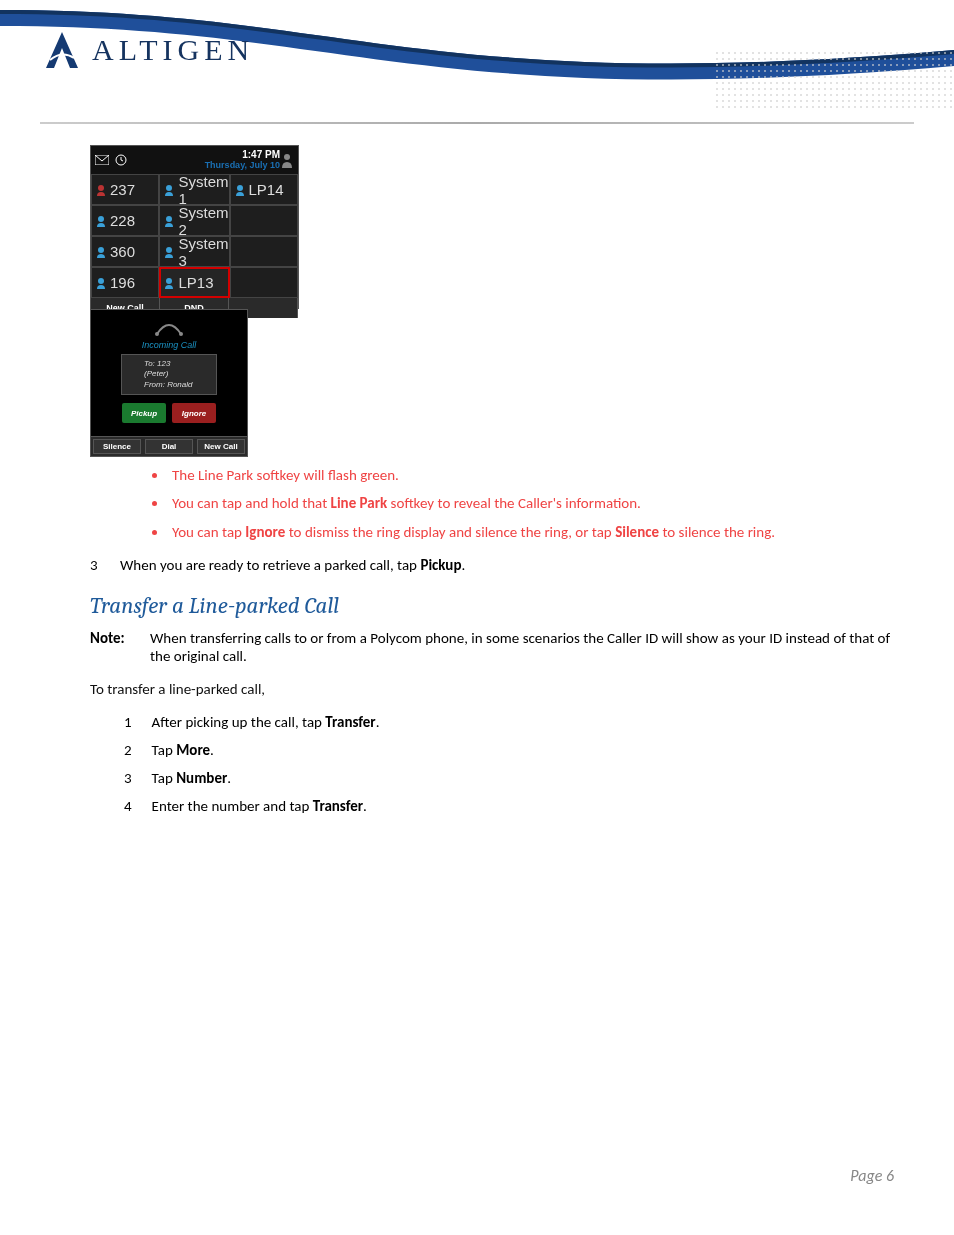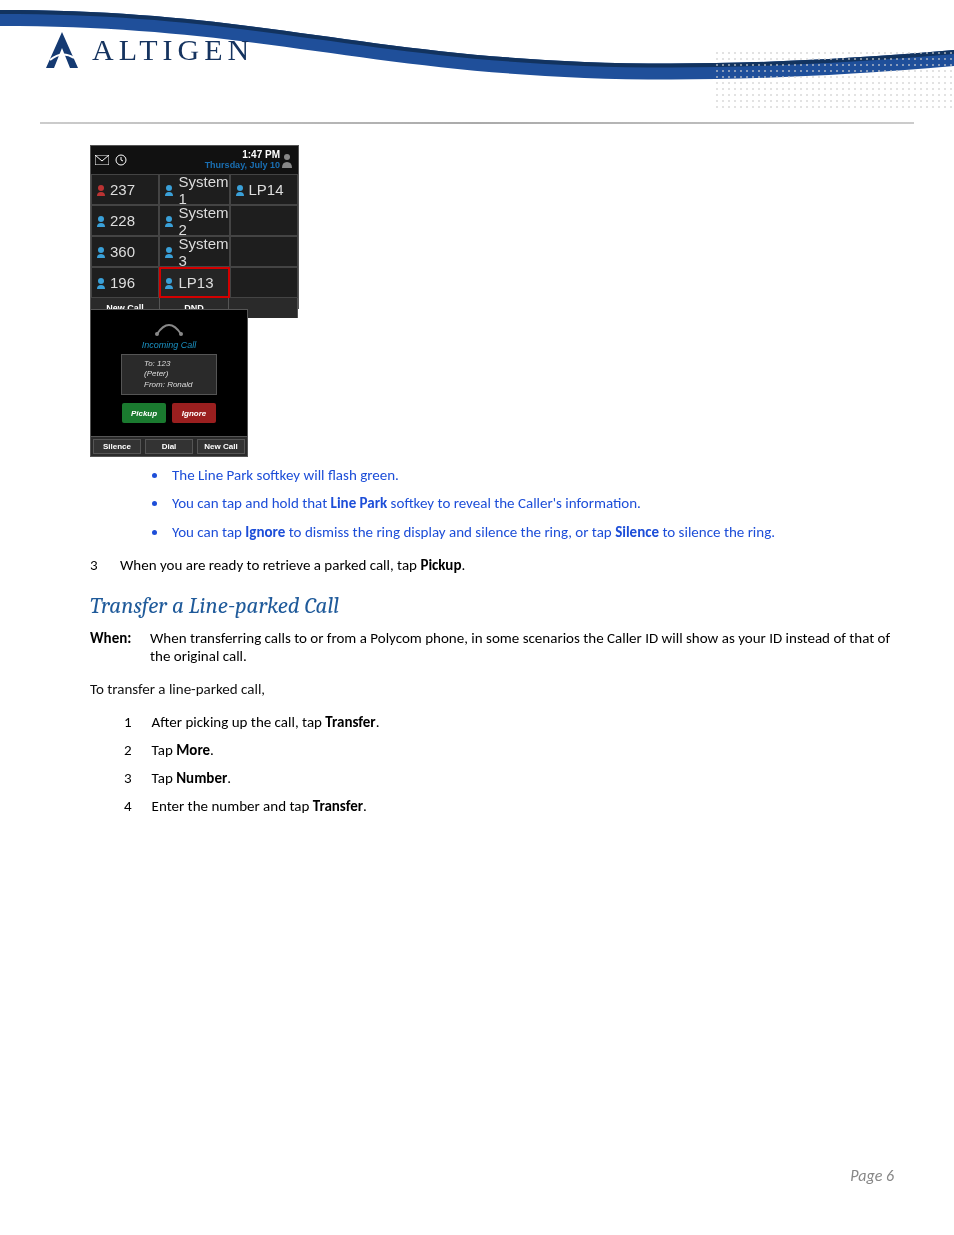--- a/index.html
+++ b/index.html
@@ -156,21 +156,21 @@
     line-height: 1.35;
     margin: 14px 0;
   }
   .indent-1 { margin-left: 30px; }
   ul.bullets {
     list-style: disc;
     margin: 8px 0 14px 78px;
   }
   ul.bullets li {
     font-size: 15px;
-    color: #1d4ed8;
+    color: #ef4444;
     line-height: 1.35;
     margin: 8px 0;
     padding-left: 4px;
   }
   .step-row {
     display: flex;
     gap: 18px;
     font-size: 15px;
     margin: 6px 0;
   }
@@ -399,21 +399,21 @@
   </ul>
 
   <div class="step-row">
     <span class="step-num">3</span>
     <span><span>When you are ready to retrieve a parked call, tap </span><b>Pickup</b><span>.</span></span>
   </div>
 
   <h2 class="section">Transfer a Line-parked Call</h2>
 
   <div class="note-row">
-    <span class="note-label">When:</span>
+    <span class="note-label">Note:</span>
     <span>When transferring calls to or from a Polycom phone, in some scenarios the Caller ID will show as your ID instead of that of the original call.</span>
   </div>
 
   <p class="body">To transfer a line-parked call,</p>
 
   <ol class="steps">
     <li>
         <span>1</span>
         <span><span>After picking up the call, tap </span><b>Transfer</b><span>.</span></span>
       </li>

